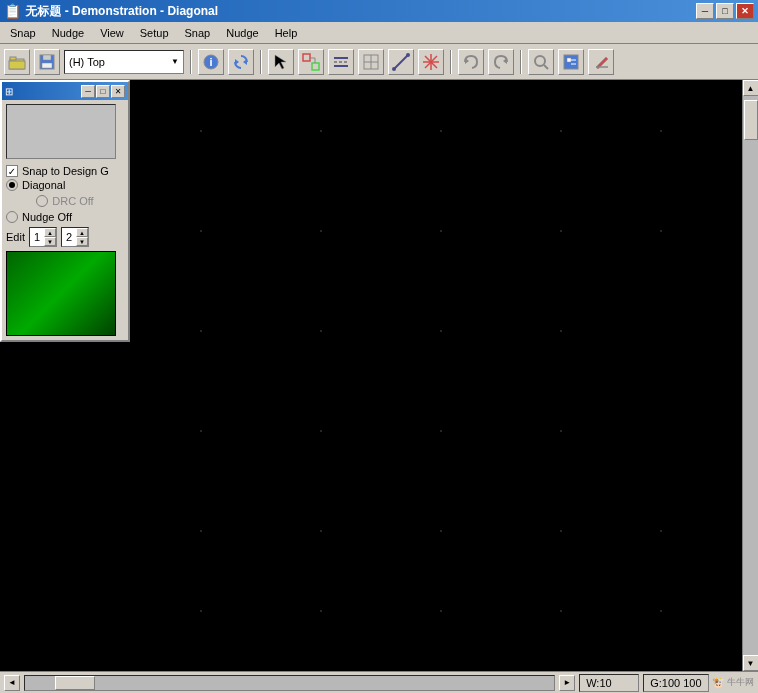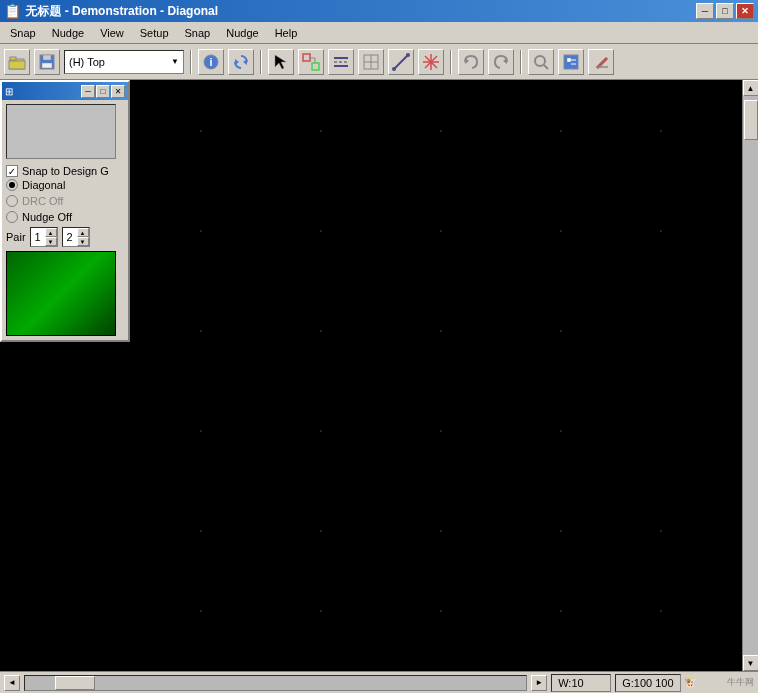--- a/index.html
+++ b/index.html
@@ -238,21 +238,21 @@
       background: #000;
     }
     .palette-checkbox { display: flex; align-items: center; gap: 4px; }
     .checkmark {
       width: 12px; height: 12px;
       border: 1px solid #808080;
       background: #fff;
       display: flex; align-items: center; justify-content: center;
       font-size: 10px;
     }
-    .palette-grayed { color: #888; }
+    .palette-grayed { color: #888; justify-content: center; }
     .pair-row {
       display: flex; align-items: center; gap: 4px; font-size: 11px; margin-top: 2px;
     }
     .spinner {
       display: flex; align-items: center;
       border: 1px inset #808080;
       background: white;
     }
     .spinner-val { padding: 0 2px; font-size: 11px; min-width: 14px; text-align: center; }
     .spinner-btns { display: flex; flex-direction: column; }
@@ -491,21 +491,21 @@
         <div class="palette-radio"></div>
         <span>DRC Off</span>
       </div>
 
       <div class="palette-option">
         <div class="palette-radio"></div>
         <span>Nudge Off</span>
       </div>
 
       <div class="pair-row">
-        <span>Pair</span>
+        <span>Edit</span>
         <div class="spinner">
           <span class="spinner-val">1</span>
           <div class="spinner-btns">
             <div class="spin-btn">▲</div>
             <div class="spin-btn">▼</div>
           </div>
         </div>
         <div class="spinner">
           <span class="spinner-val">2</span>
           <div class="spinner-btns">
@@ -527,15 +527,15 @@
   </div>
   <div class="scroll-btn">►</div>
   <div class="status-section">
     <span>W:10</span>
   </div>
   <div class="status-section">
     <span>G:100 100</span>
   </div>
   <div class="status-logo">
     <span>🐮</span>
-    <span style="font-size:9px;margin-left:28px;">牛牛网</span>
+    <span style="font-size:9px;">牛牛网</span>
   </div>
 </div>
 
 </body></html>

